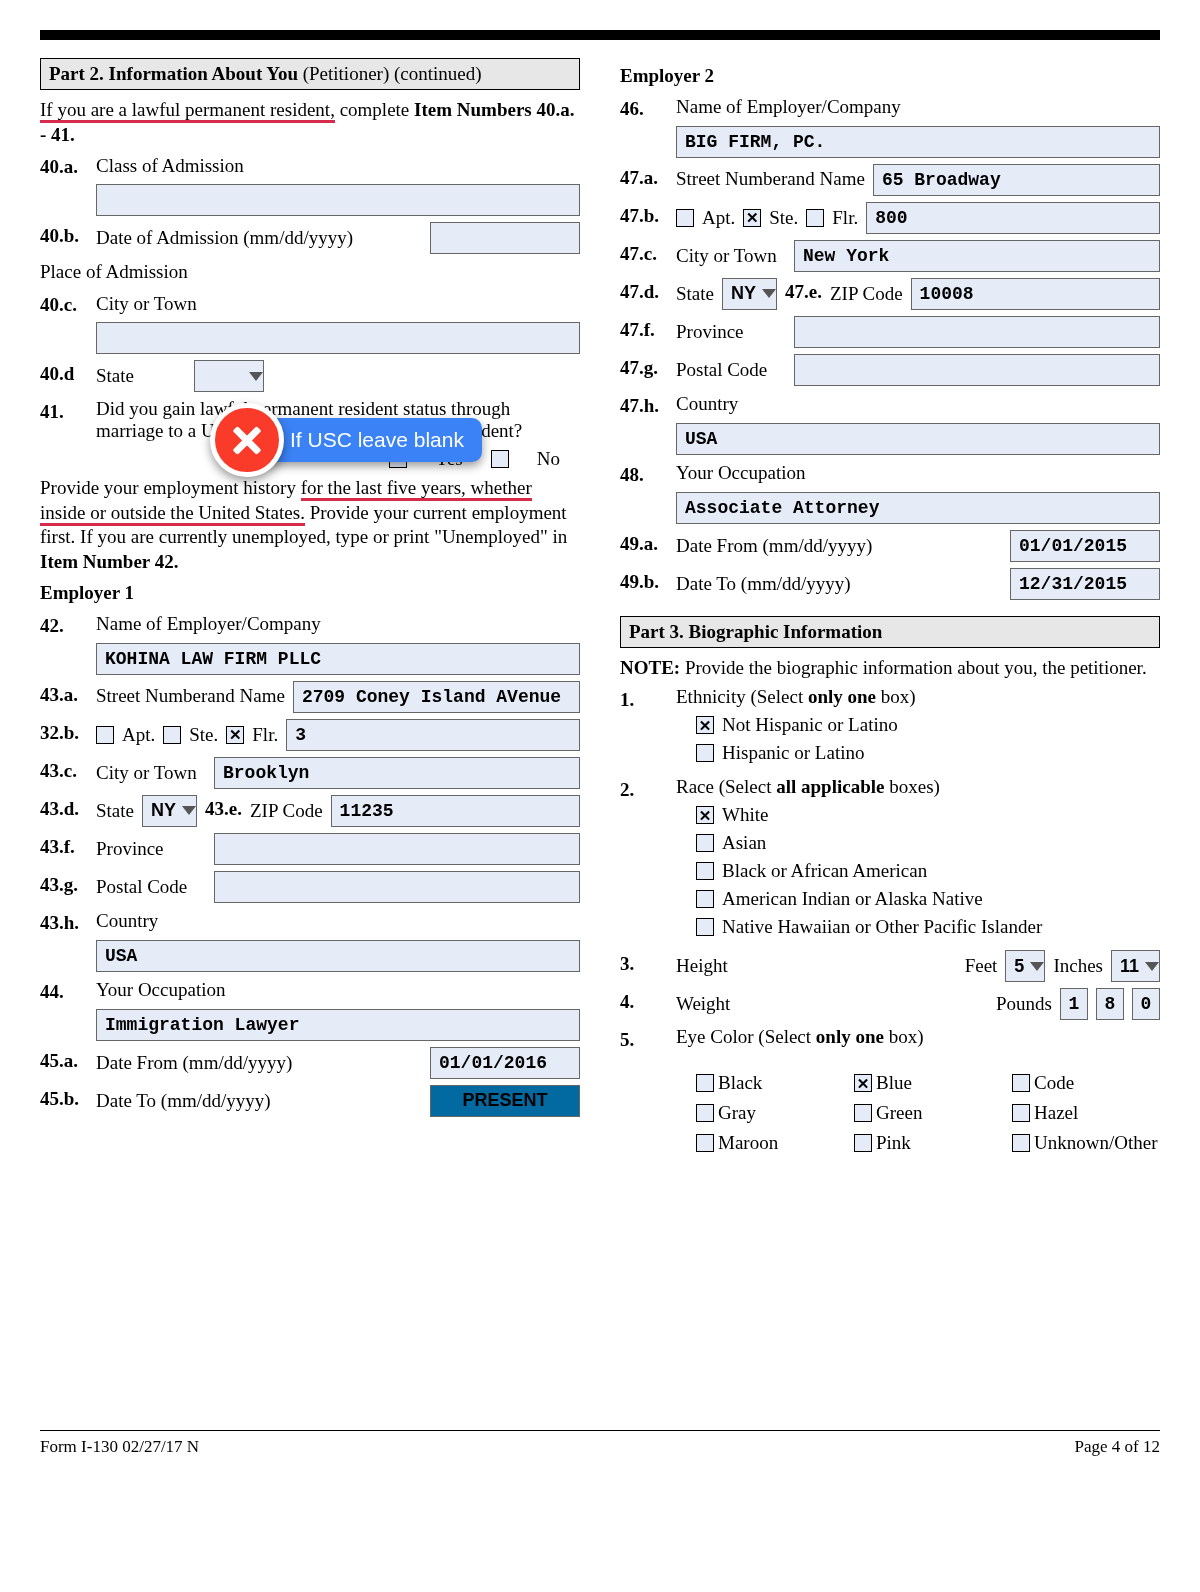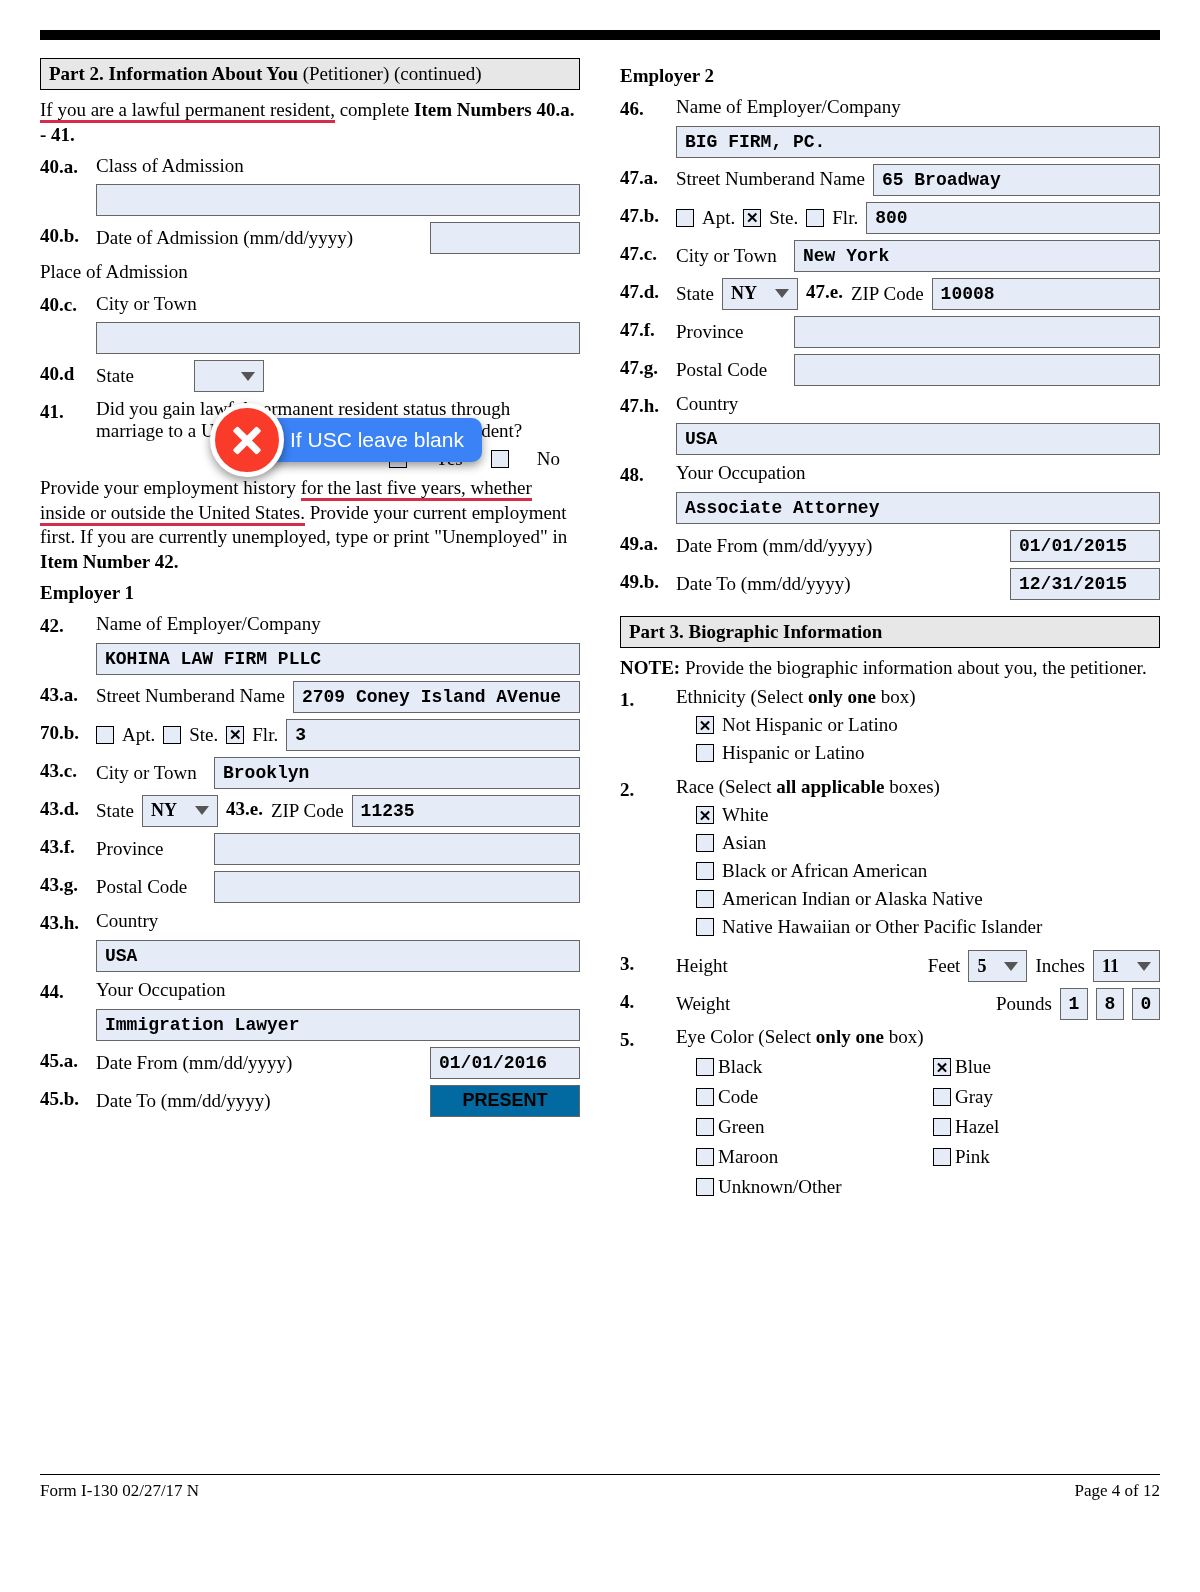--- a/index.html
+++ b/index.html
@@ -44,25 +44,25 @@
     display: flex;
     align-items: center;
     flex: 1;
     min-width: 0;
   }
   .input-box.date { flex: 0 0 150px; }
   .select-box {
     background: #e5ecf8;
     border: 1px solid #666;
     height: 32px;
-    padding: 0 8px 0 8px;
+    padding: 0 0 0 8px;
     display: inline-flex;
     align-items: center;
-    gap: 18px;
-    font-family: Liberation Serif, serif;
+    gap: 6px;
+    font-family: Liberation Sans, sans-serif;
     font-weight: bold;
     font-size: 18px;
   }
   .tri {
     width: 0; height: 0;
     border-left: 7px solid transparent;
     border-right: 7px solid transparent;
     border-top: 9px solid #555;
   }
   .chk {
@@ -207,21 +207,21 @@
   <div class="row">
     <span class="num">43.a.</span>
     <span class="stacked-label">
             <span>Street Number</span>
             <span>and Name</span>
           </span>
     <div class="input-box">2709 Coney Island AVenue</div>
   </div>
 
   <div class="row">
-    <span class="num">70.b.</span>
+    <span class="num">32.b.</span>
     <span class="chk"></span>
           <span>Apt.</span>
     <span class="chk"></span>
           <span>Ste.</span>
     <span class="chk checked"></span>
           <span>Flr.</span>
     <div class="input-box">3</div>
   </div>
 
   <div class="row">
@@ -446,21 +446,21 @@
     <span>Pounds</span>
     <span class="digit-box">1</span>
     <span class="digit-box">8</span>
     <span class="digit-box">0</span>
   </div>
 
   <div class="row" style="align-items:flex-start">
     <span class="num">5.</span>
     <div style="flex:1">
       <div><span>Eye Color (Select </span><b>only one</b><span> box)</span></div>
-      <div style="display:grid;grid-template-columns:repeat(2,1fr);gap:8px 10px;margin-left:20px;margin-top:8px">
+      <div style="display:grid;grid-template-columns:repeat(3,1fr);gap:8px 10px;margin-left:20px;margin-top:24px">
         <div class="inch-box">
                 <span class="chk"></span> 
                 <span>Black</span>
               </div>
         <div class="inch-box">
                 <span class="chk checked"></span> 
                 <span>Blue</span>
               </div>
         <div class="inch-box">
                 <span class="chk"></span> 

